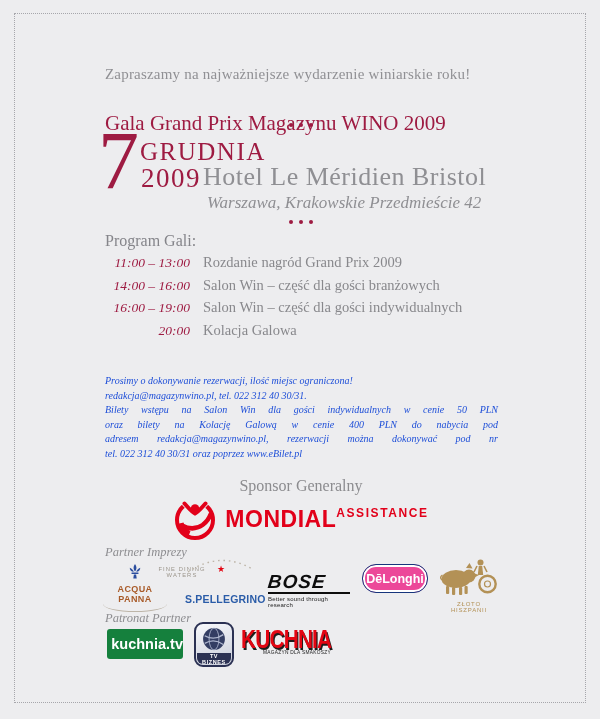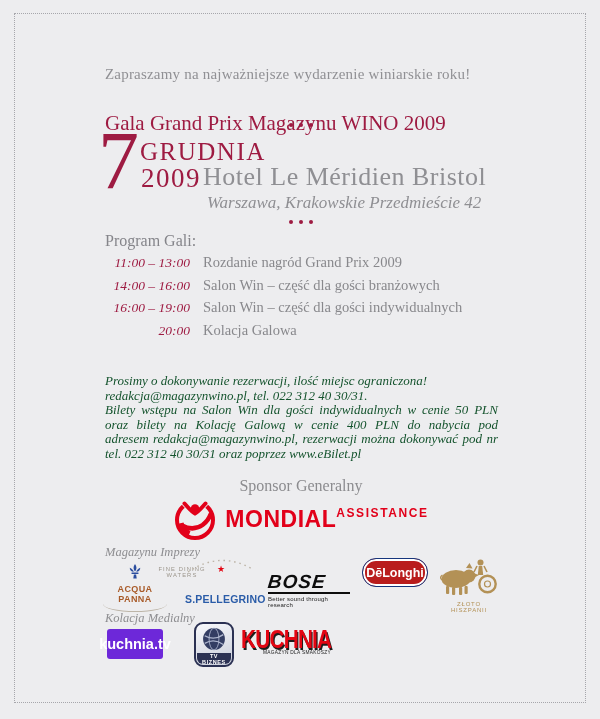--- a/index.html
+++ b/index.html
@@ -33,21 +33,21 @@
 
   
   .prog-head{left:105px; top:232px; font-size:16px; color:#85858a;}
   .prog-rows{left:105px; top:254px;}
   .prow{display:flex; align-items:baseline; height:22.5px;}
   .ptime{width:85px; text-align:right; font-style:italic; font-size:13.5px; color:#9e1b42;}
   .pdesc{margin-left:13px; font-size:14.5px; color:#88888c;}
 
   
   .admission{left:105px; top:347px; font-size:12px; font-style:italic; color:#85858a; letter-spacing:.3px;}
-  .res{left:105px; top:374px; width:393px; font-size:13px; font-style:italic; line-height:14.6px; color:#14532d;}
+  .res{left:105px; top:374px; width:393px; font-size:10px; font-style:italic; line-height:14.6px; color:#1d4ed8;}
   .res-line{white-space:nowrap;}
   .res-line.just{text-align:justify; text-align-last:justify; white-space:normal;}
 
   
   .sponsor-head{left:105px; top:477px; width:392px; text-align:center; font-size:16px; color:#8c8c8f;}
   .mondial{left:105px; top:497px; width:392px; display:flex; justify-content:center; align-items:center; gap:8px;}
   .mondial-text{display:flex; flex-direction:row; font-family:"Liberation Sans",sans-serif; color:#e2001a;}
   .mondial-name{font-weight:700; font-size:23px; line-height:24px; letter-spacing:.5px;}
   .mondial-sub{font-weight:700; font-size:12px; letter-spacing:1.6px; line-height:13px;}
 
@@ -62,32 +62,32 @@
   .waters{left:50px; top:10px; width:64px; font-family:"Liberation Sans",sans-serif;
           font-size:5.8px; letter-spacing:1.1px; color:#9b958b; text-align:center;}
   .pelle{left:85px; top:2px; width:72px; font-family:"Liberation Sans",sans-serif;}
   .pelle-star{position:absolute; left:0; right:0; top:7px; font-size:9px; color:#e30613; line-height:9px;}
   .pelle-name{margin-top:19px; font-size:10.5px; font-weight:700; color:#2a5ca8; letter-spacing:.2px;}
   .bose{left:168px; top:17px; width:80px; text-align:left; font-family:"Liberation Sans",sans-serif;}
   .bose-name{display:inline-block; font-size:19px; font-weight:700; font-style:italic; color:#0d0d0d;
              letter-spacing:1px; line-height:17px; transform:skewX(-6deg);}
   .bose-line{width:82px; height:2px; background:#0d0d0d; margin-top:0;}
   .bose-tag{font-size:6px; color:#222; margin-top:1.5px; letter-spacing:.2px;}
-  .delonghi{left:262px; top:2px; width:64px; height:27px; background:#b91c1c; border-radius:14px;
+  .delonghi{left:262px; top:8px; width:64px; height:27px; background:#ec4899; border-radius:14px;
             box-shadow:inset 0 0 0 2px #fff; border:1.5px solid #16357c;
             display:flex; align-items:center; justify-content:center;}
   .delonghi-name{font-family:"Liberation Sans",sans-serif; font-weight:700; font-size:12.5px; color:#fff;}
   .zloto{left:338px; top:0; width:62px;}
   .zloto-name{font-family:"Liberation Sans",sans-serif; font-size:6px; letter-spacing:.8px; color:#b39156; margin-top:1px;}
 
   
   .media-head{left:105px; top:611px; font-size:12.5px; font-style:italic; color:#8d8d90;}
   .media-row{left:105px; top:622px; width:395px; height:46px;}
-  .ktv{left:2px; top:7px; width:56px; height:30px; background:#6d28d9; border-radius:3px;
-       display:flex; align-items:center; justify-content:center;}
+  .ktv{left:2px; top:7px; width:76px; height:30px; background:#15803d; border-radius:3px;
+       display:flex; align-items:center; justify-content:flex-end;}
   .ktv-label{font-family:"Liberation Sans",sans-serif; font-weight:700; font-size:14.5px; color:#fff;}
   .tvb{left:89px; top:0; width:40px; height:45px; border:2px solid #2b3153; border-radius:9px;
        background:linear-gradient(160deg,#f8f9fc,#c9cdda); box-sizing:border-box; overflow:hidden;}
   .tvb-globe{display:block; margin:3px auto 0;}
   .tvb-band{position:absolute; left:1px; right:1px; bottom:1px; height:11px; background:#2b3153;
             border-radius:0 0 6px 6px; display:flex; align-items:center; justify-content:center;}
   .tvb-label{font-family:"Liberation Sans",sans-serif; font-weight:700; font-size:5.5px; color:#fff; letter-spacing:.6px;}
   .kmag{left:136px; top:5px; width:100px; text-align:left;}
   .kmag-name{display:inline-block; font-family:"Liberation Sans",sans-serif; font-weight:700; font-size:26px;
              line-height:24px; color:#e30613; letter-spacing:-1px; transform:scaleX(.8); transform-origin:left;
@@ -160,21 +160,21 @@
       <circle cx="22" cy="11.5" r="4.3" fill="#e2001a"></circle>
       <path d="M11.5 6.5 Q19 15 22 16.5 Q25 15 32.5 6.5" fill="none" stroke="#e2001a" stroke-width="4" stroke-linecap="round"></path>
       <path d="M9 28.5 Q20 34.5 29.5 28 Q35.5 23.5 37.5 17.5" fill="none" stroke="#e2001a" stroke-width="4.5" stroke-linecap="round"></path>
     </svg>
     <div class="mondial-text">
       <span class="mondial-name">MONDIAL</span>
       <span class="mondial-sub">ASSISTANCE</span>
     </div>
   </div>
 
-  <div class="abs partners-head">Magazynu Imprezy</div>
+  <div class="abs partners-head">Partner Imprezy</div>
   <div class="abs partners-row">
     <div class="lg acqua">
       <svg width="12" height="15" viewBox="0 0 12 15" fill="#2b4d9e">
         <path d="M6 0C7.6 2.6 8.2 4.6 6 7.6C3.8 4.6 4.4 2.6 6 0Z"></path>
         <path d="M0.8 3.8C2.8 4.6 4.2 6 4.8 7.8C2.2 7.9 0.6 6 0.8 3.8Z"></path>
         <path d="M11.2 3.8C9.2 4.6 7.8 6 7.2 7.8C9.8 7.9 11.4 6 11.2 3.8Z"></path>
         <rect x="2.4" y="8.4" width="7.2" height="1.5" rx="0.7"></rect>
         <path d="M4.9 10.4 H7.1 L7.7 14.6 H4.3 Z"></path>
       </svg>
       <div class="acqua-name">ACQUA PANNA</div>
@@ -212,21 +212,21 @@
           <path d="M38.8 10 h3.4 l1 9 h-5.4 z"></path>
           <path d="M37 10 l-3 6 M44 10 l3 6" stroke="#b39156" stroke-width="1.6" fill="none"></path>
           <circle cx="47.5" cy="28" r="8.2" fill="none" stroke="#b39156" stroke-width="2.4"></circle>
           <circle cx="47.5" cy="28" r="3" fill="none" stroke="#b39156" stroke-width="1.2"></circle>
         </g>
       </svg>
       <div class="zloto-name">ZŁOTO HISZPANII</div>
     </div>
   </div>
 
-  <div class="abs media-head">Kolacja Medialny</div>
+  <div class="abs media-head">Patronat Partner</div>
   <div class="abs media-row">
     <div class="lg ktv">
       <span class="ktv-label">kuchnia.tv</span>
     </div>
     <div class="lg tvb">
       <svg class="tvb-globe" width="24" height="24" viewBox="0 0 22 22">
         <circle cx="11" cy="11" r="10" fill="#333d63"></circle>
         <path d="M2.5 8 q8.5 5 17 -1 M2.5 15 q8.5 -5 17 1" stroke="#aeb6cf" stroke-width="1.2" fill="none"></path>
         <ellipse cx="11" cy="11" rx="4.5" ry="10" fill="none" stroke="#aeb6cf" stroke-width="0.8"></ellipse>
       </svg>

